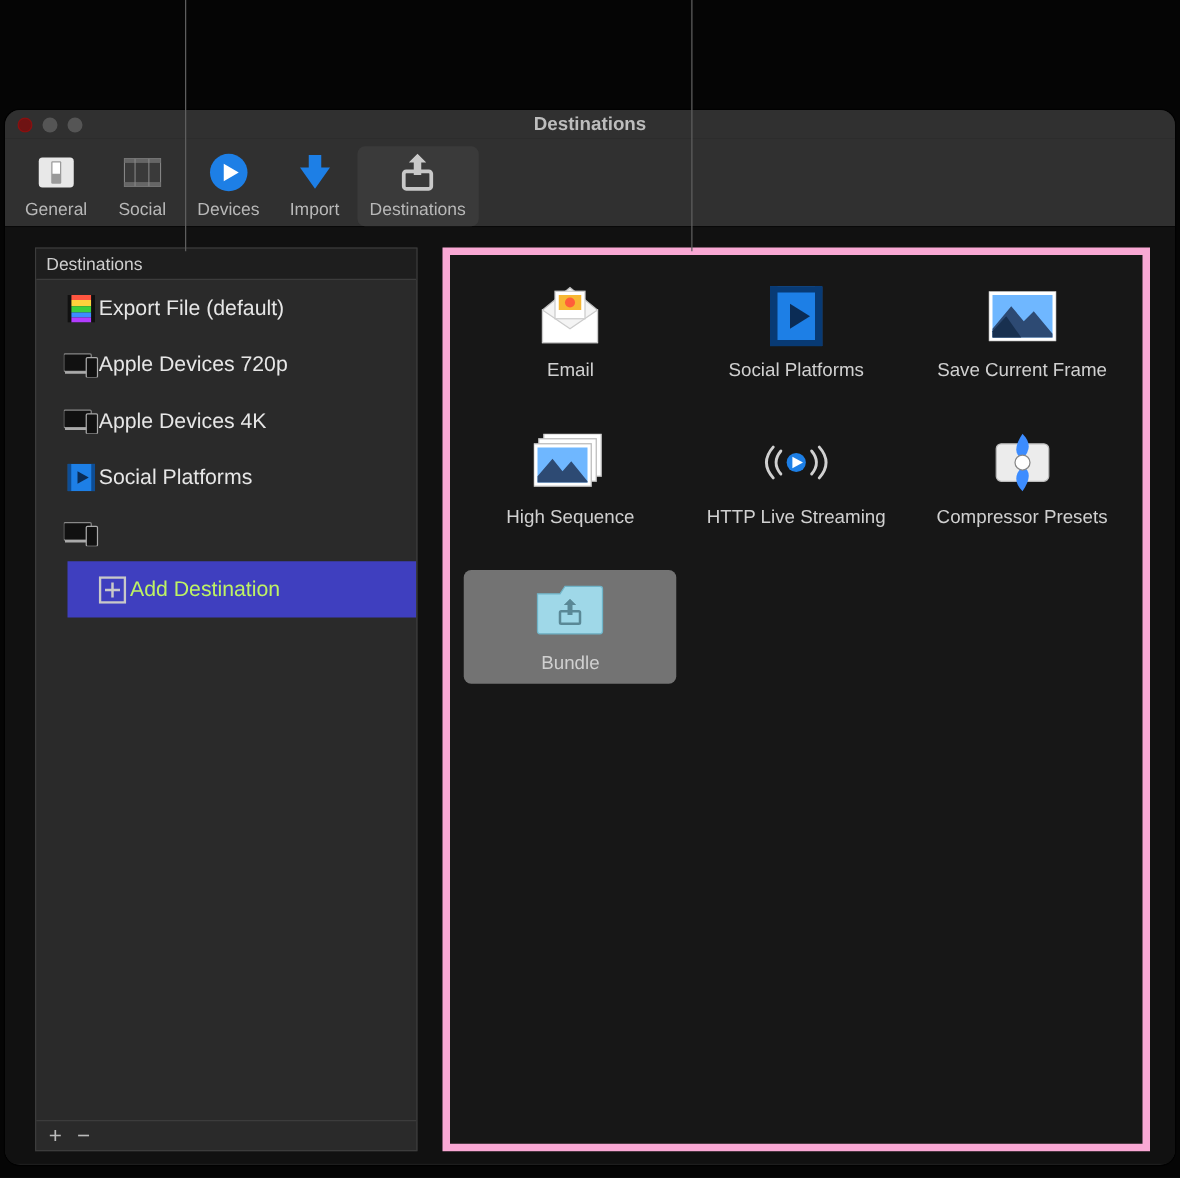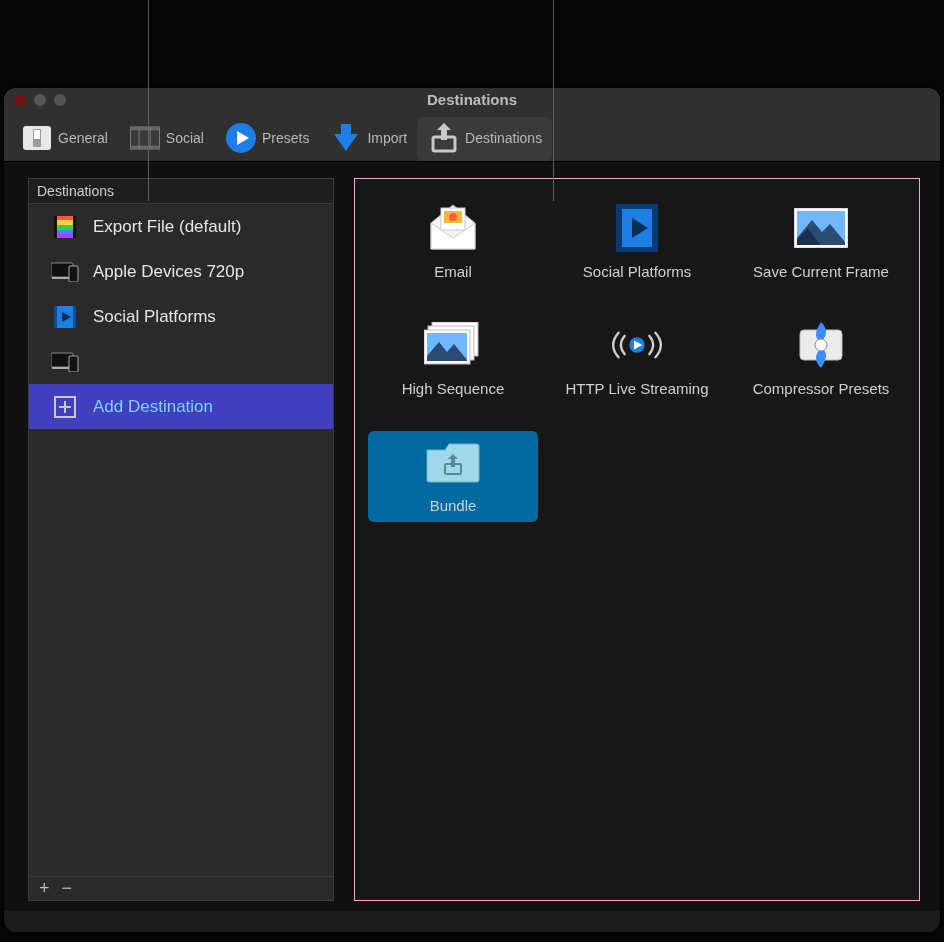--- a/index.html
+++ b/index.html
@@ -67,21 +67,21 @@
   .traffic span:first-child{background:#6f1313;border:1px solid rgba(255,0,0,.2);}
   .toolbar{
     display:flex;
     align-items:flex-end;
     gap:0;
     padding:6px 6px 0 6px;
     background:#303030;
   }
   .tool{
     display:flex;
-    flex-direction:row;
+    flex-direction:column;
     align-items:center;
     padding:4px 10px 6px 10px;
     gap:4px;
     min-width:68px;
     border-radius:6px;
     font-size:14px;
     color:#b8b8b8;
     cursor:default;
   }
   .tool.active{background:var(--bg-toolbar-active);}
@@ -107,62 +107,61 @@
     padding:4px 8px;
     font-size:14px;
     color:#cfcfcf;
     border-bottom:1px solid #3c3c3c;
   }
   .sidebar-list{flex:1;overflow:hidden;}
   .row{
     display:flex;align-items:center;
     height:45px;
     padding:0 10px 0 22px;
-    gap:14px;
     font-size:17px;
     color:#e6e6e6;
     white-space:nowrap;
     overflow:hidden;
     text-overflow:ellipsis;
   }
   .row .row-icon{width:28px;height:22px;display:flex;align-items:center;justify-content:center;flex-shrink:0;}
   .row .row-label{overflow:hidden;text-overflow:ellipsis;}
-  .row.selected{background:var(--bg-selected);color:#7dd3fc;}
+  .row.selected{background:var(--bg-selected);color:#bef264;margin-left:25px;}
   .sidebar-footer{
     height:24px;
     display:flex;align-items:center;
     gap:12px;
     padding:0 10px;
     border-top:1px solid #3c3c3c;
     color:#bbb;
     font-size:18px;
     font-weight:300;
   }
   .grid-wrap{
     flex:1;
-    border:1px solid #f9a8d4;
+    border:6px solid #f9a8d4;
     background:#171717;
     padding:18px 10px;
   }
   .grid{
     display:grid;
     grid-template-columns:repeat(3,1fr);
     gap:26px 8px;
     justify-items:center;
   }
   .tile{
     display:flex;flex-direction:column;align-items:center;gap:10px;
     width:170px;
     padding:6px 4px 8px;
     border-radius:6px;
     font-size:15px;
     color:#d0d0d0;
     text-align:center;
   }
-  .tile.selected{background:#0369a1;}
+  .tile.selected{background:#737373;}
   .tile .tile-icon{width:60px;height:50px;display:flex;align-items:center;justify-content:center;}
   svg{display:block;}
 </style>
 </head>
 <body>
 
 <div class="callout" style="left:148px;height:201px;"></div>
 <div class="callout" style="left:553px;height:201px;"></div>
 
 <div class="window">
@@ -199,21 +198,21 @@
       </div>
       <span class="label">Social</span>
     </div>
     <div class="tool">
       <div class="icon">
         <svg width="34" height="34" viewBox="0 0 34 34">
             <circle cx="17" cy="17" r="15" fill="#1d7fe6"></circle>
             <polygon points="13,10 25,17 13,24" fill="#fff"></polygon>
           </svg>
       </div>
-      <span class="label">Presets</span>
+      <span class="label">Devices</span>
     </div>
     <div class="tool">
       <div class="icon">
         <svg width="30" height="34" viewBox="0 0 30 34">
             <path d="M10 3 h10 v10 h7 L15 30 3 13 h7 z" fill="#1d7fe6"></path>
           </svg>
       </div>
       <span class="label">Import</span>
     </div>
     <div class="tool active">
@@ -255,20 +254,30 @@
             <svg width="28" height="20">
                 <rect x="0" y="1" width="22" height="14" rx="1" fill="#111" stroke="#888"></rect>
                 <rect x="1" y="15" width="20" height="2" fill="#aaa"></rect>
                 <rect x="18" y="4" width="9" height="16" rx="1" fill="#111" stroke="#aaa"></rect>
               </svg>
           </div>
           <span class="row-label">Apple Devices 720p</span>
         </div>
 
 
+        <div class="row">
+          <div class="row-icon">
+            <svg width="28" height="20">
+                <rect x="0" y="1" width="22" height="14" rx="1" fill="#111" stroke="#888"></rect>
+                <rect x="1" y="15" width="20" height="2" fill="#aaa"></rect>
+                <rect x="18" y="4" width="9" height="16" rx="1" fill="#111" stroke="#aaa"></rect>
+              </svg>
+          </div>
+          <span class="row-label">Apple Devices 4K</span>
+        </div>
 
         <div class="row">
           <div class="row-icon">
             <svg width="22" height="22">
                 <rect width="22" height="22" fill="#1d7fe6"></rect>
                 <rect width="3" height="22" fill="#0e4d94"></rect>
                 <rect x="19" width="3" height="22" fill="#0e4d94"></rect>
                 <polygon points="8,6 17,11 8,16" fill="#0b2c55"></polygon>
               </svg>
           </div>

